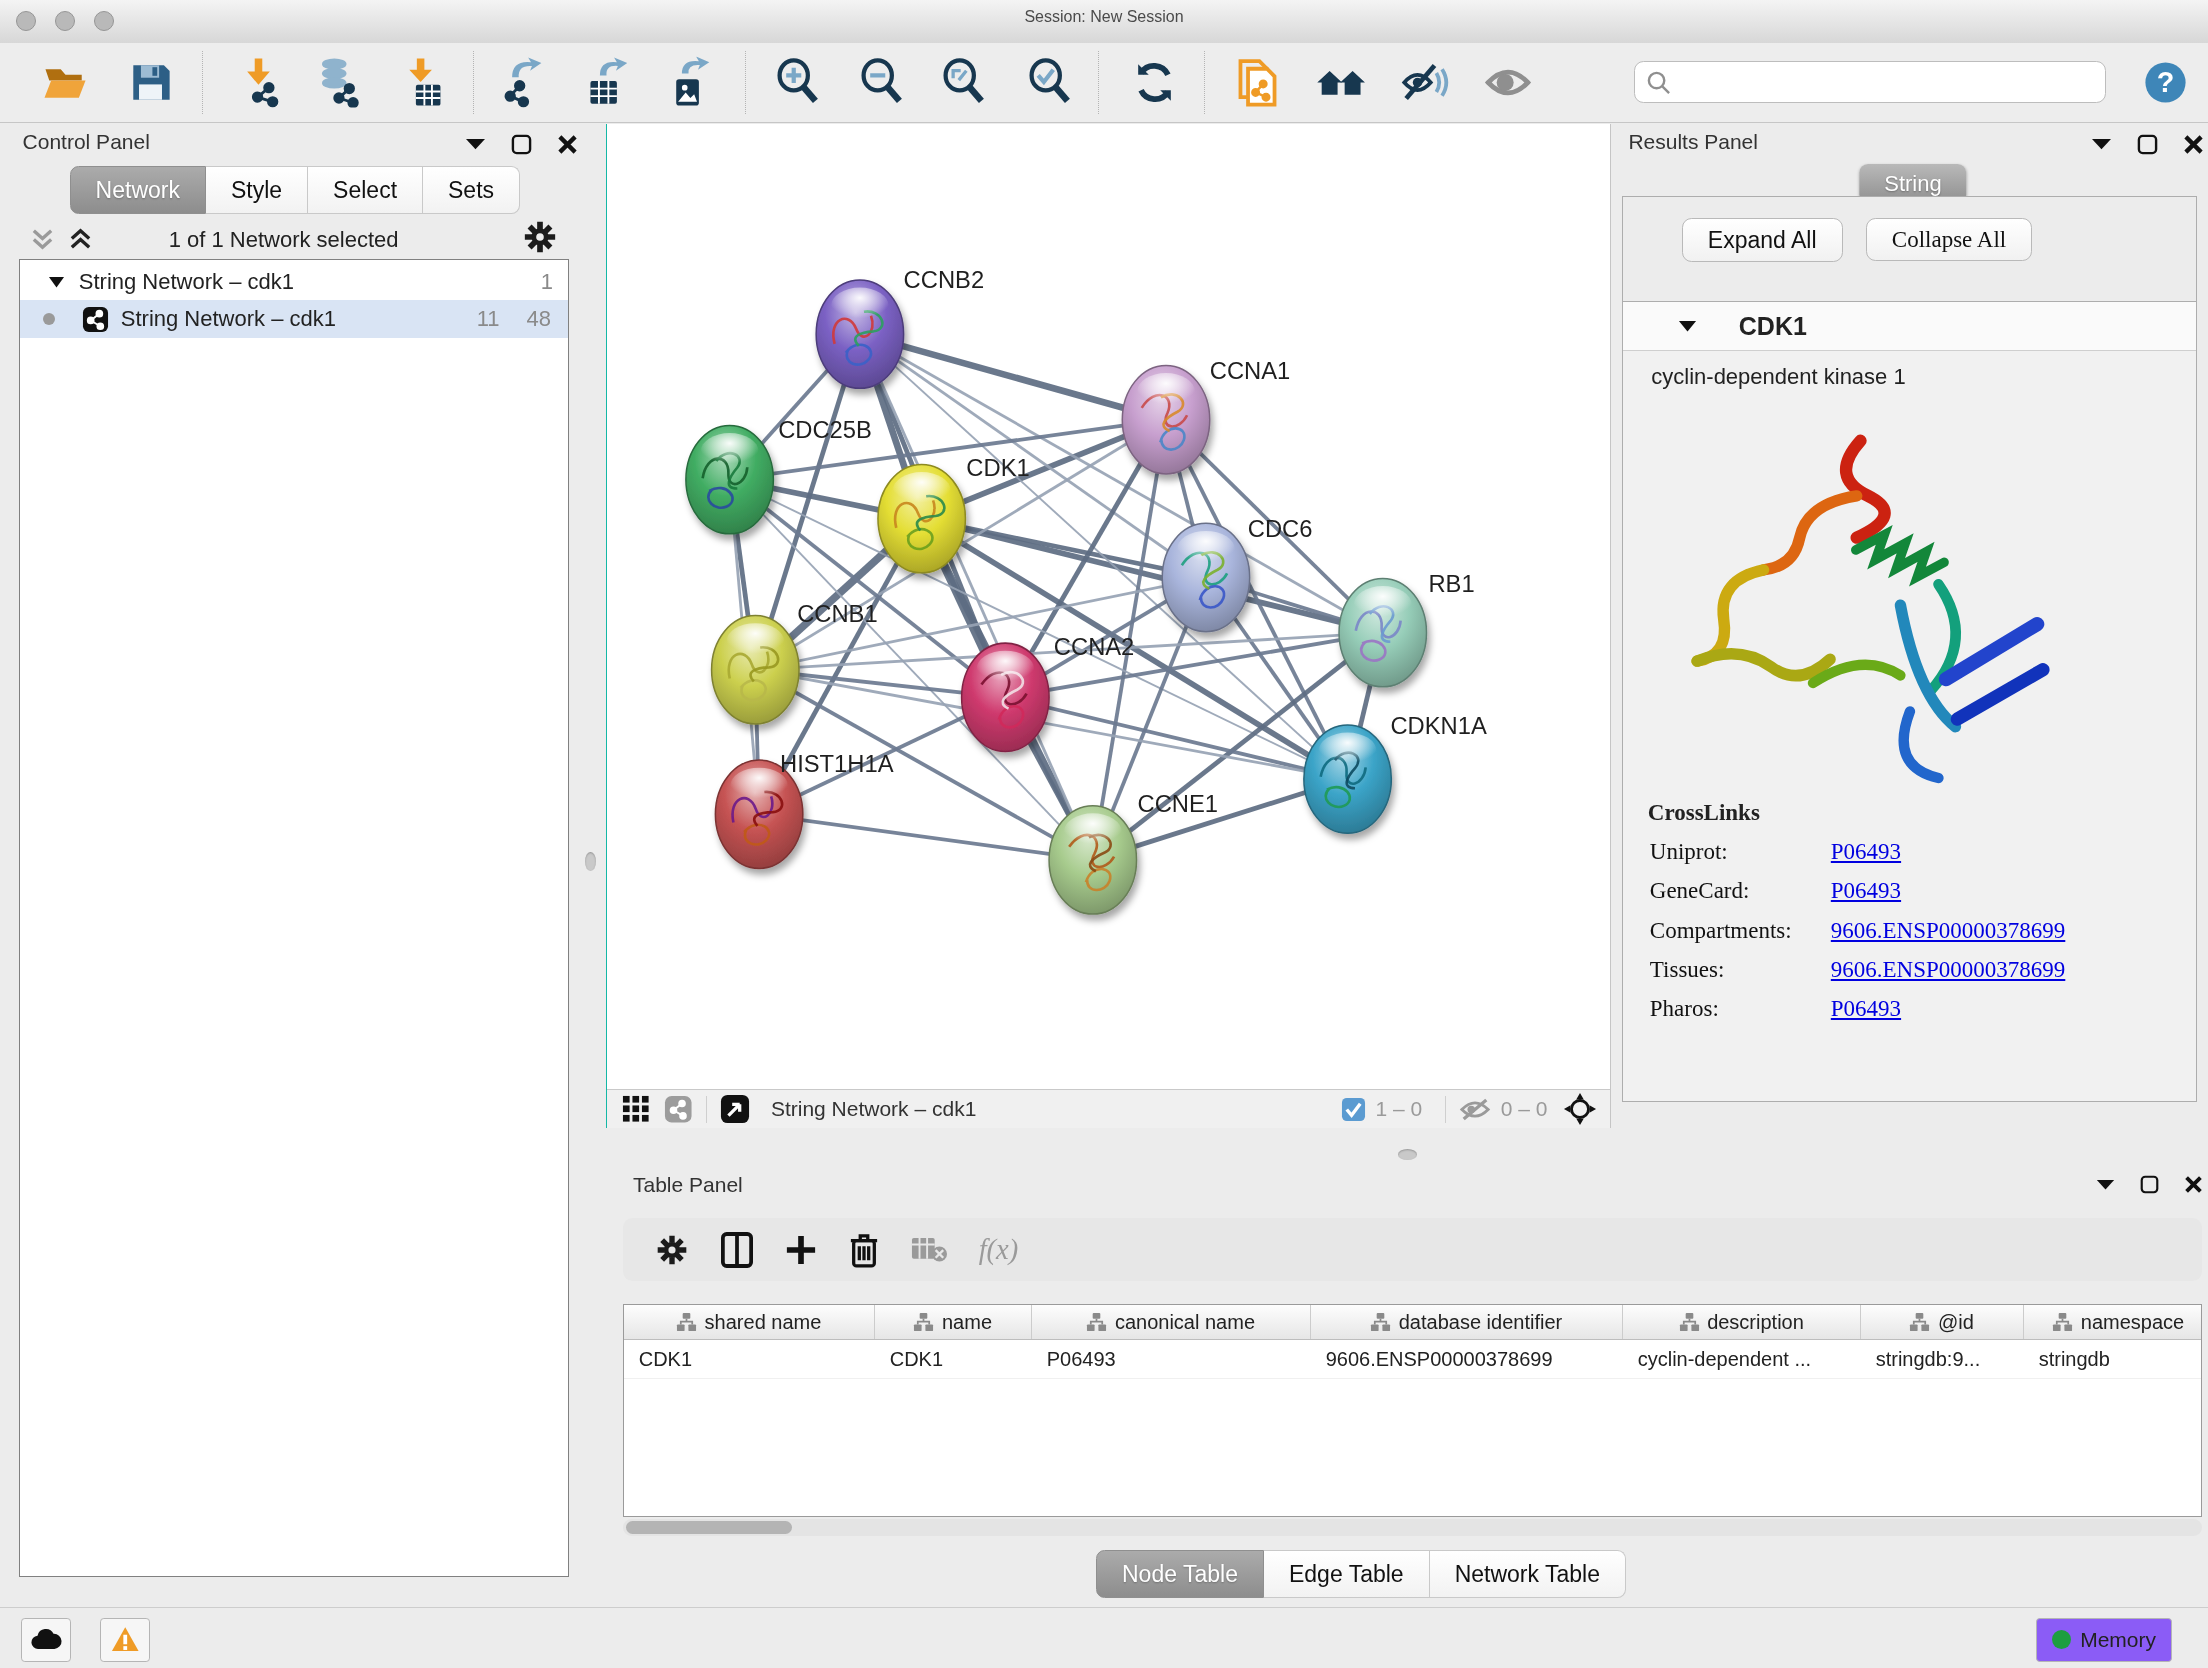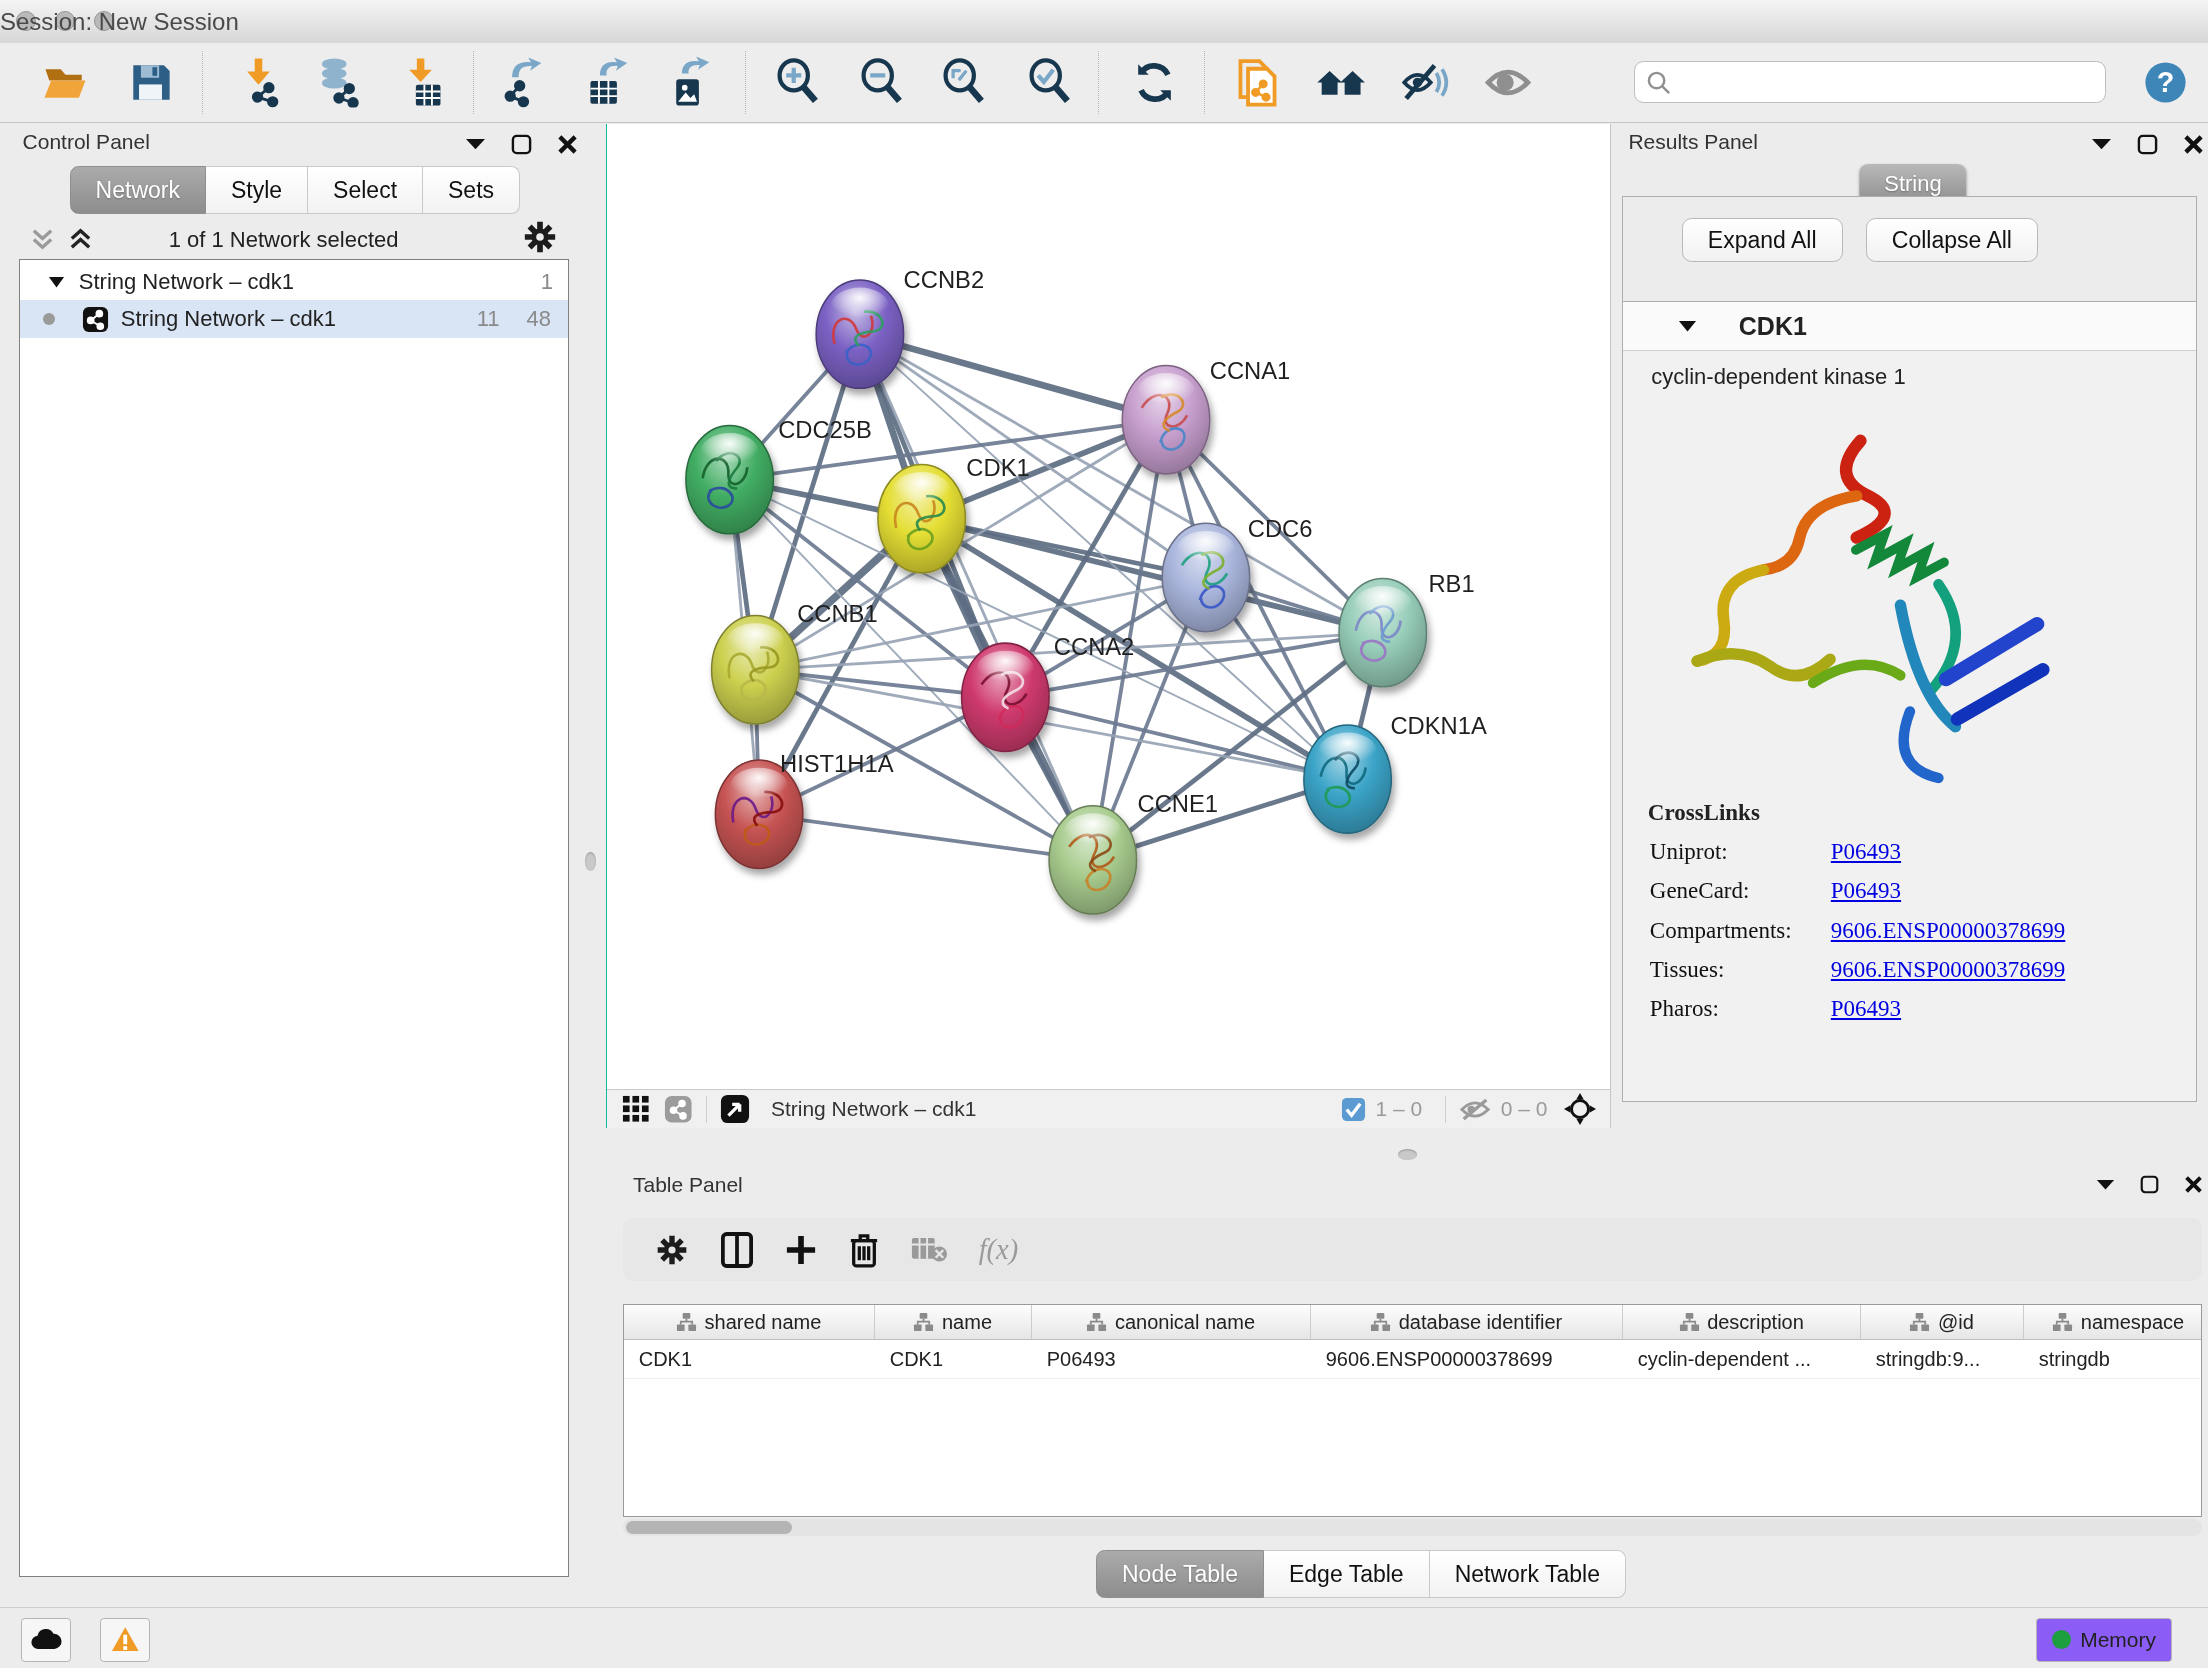--- a/index.html
+++ b/index.html
@@ -5,21 +5,21 @@
   html,body{margin:0;padding:0;}
   body{width:2208px;height:1668px;position:relative;background:#ececec;
        font-family:"Liberation Sans",sans-serif;overflow:hidden;color:#222;}
   .abs{position:absolute;}
 
   
   .titlebar{position:absolute;left:0;top:0;width:100%;height:43px;
     background:linear-gradient(#f4f4f4,#d7d7d7);border-bottom:1px solid #b2b2b2;}
   .traffic{position:absolute;left:16px;top:10.5px;display:flex;gap:19px;}
   .traffic span{width:20px;height:20px;border-radius:50%;background:#b9b9b9;border:1px solid #969696;box-sizing:border-box;}
-  .title-text{position:absolute;top:7.6px;left:0;width:100%;text-align:left;font-size:24px;color:#4a4a4a;}
+  .title-text{position:absolute;top:7.6px;left:0;width:100%;text-align:center;font-size:16px;color:#4a4a4a;}
 
   
   .toolbar{position:absolute;left:0;top:43px;width:100%;height:79px;background:#ededed;border-bottom:1px solid #c6c6c6;}
   .tb-btn{position:absolute;top:39px;transform:translate(-50%,-50%);width:53px;height:53px;
     display:flex;align-items:center;justify-content:center;}
   .tb-sep{position:absolute;top:7.6px;height:63px;border-left:1.9px dotted #b4b4b4;}
   .search-box{position:absolute;left:1634px;top:18px;width:472px;height:42px;background:#fff;
     border:1.9px solid #bdbdbd;border-radius:9.5px;box-sizing:border-box;display:flex;align-items:center;padding-left:11.4px;}
   .search-box input{border:none;outline:none;font-size:21px;flex:1;background:transparent;margin-left:7.6px;font-family:"Liberation Sans",sans-serif;}
 
@@ -619,21 +619,21 @@
         <rect x="2" y="2" width="18" height="18" rx="4" fill="none" stroke="#111" stroke-width="2.5"></rect>
       </svg>
     <svg width="21" height="21" viewBox="0 0 22 22">
         <path d="M3 3l16 16M19 3L3 19" stroke="#111" stroke-width="4.5"></path>
       </svg>
   </div>
   <div class="string-tab">String</div>
 
   <div class="rp-box" style="top:70px;height:113px;">
     <button class="btn abs" style="left:59px;top:21px;">Expand All</button>
-    <button class="btn abs" style="left:243px;top:21px;">Collapse All</button>
+    <button class="btn abs" style="left:243px;top:21px;font-family:Liberation Serif, serif;">Collapse All</button>
   </div>
 
   <div class="rp-box" style="top:175px;height:801px;background:#f1f1f1;">
     <div style="height:48px;background:#fafafa;border-bottom:1px solid #cfcfcf;display:flex;align-items:center;">
       <svg width="19" height="12.4" viewBox="0 0 20 13" style="margin:0 42px 0 55px;">
           <path d="M1 1h18L10 12z" fill="#111"></path>
         </svg>
       <span style="font-size:25px;font-weight:bold;">CDK1</span>
     </div>
     <div style="font-size:22px;padding:13.3px 0 0 28.5px;">cyclin-dependent kinase 1</div>

